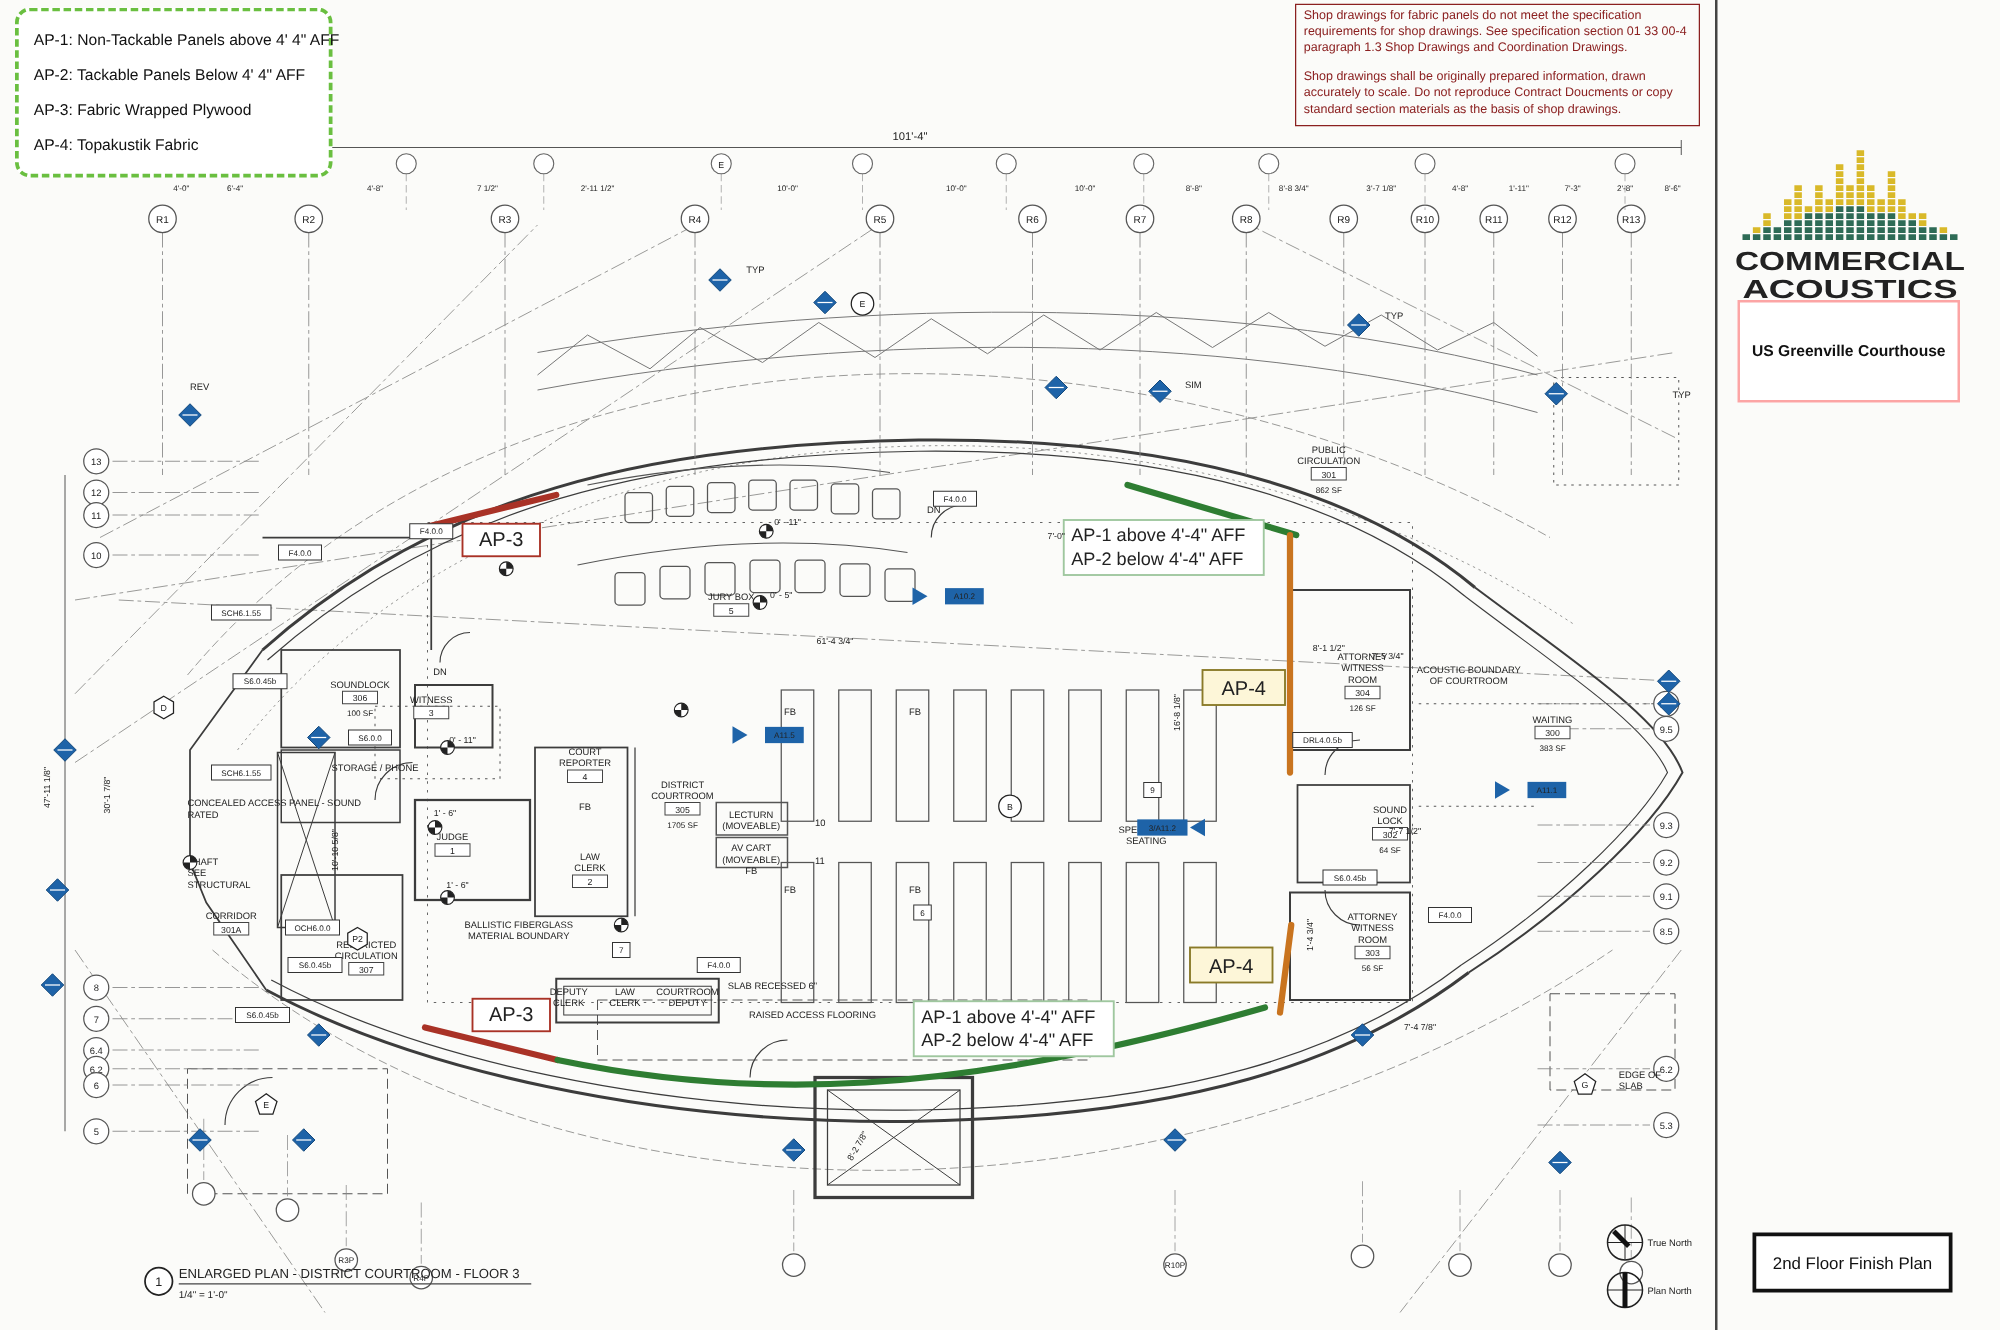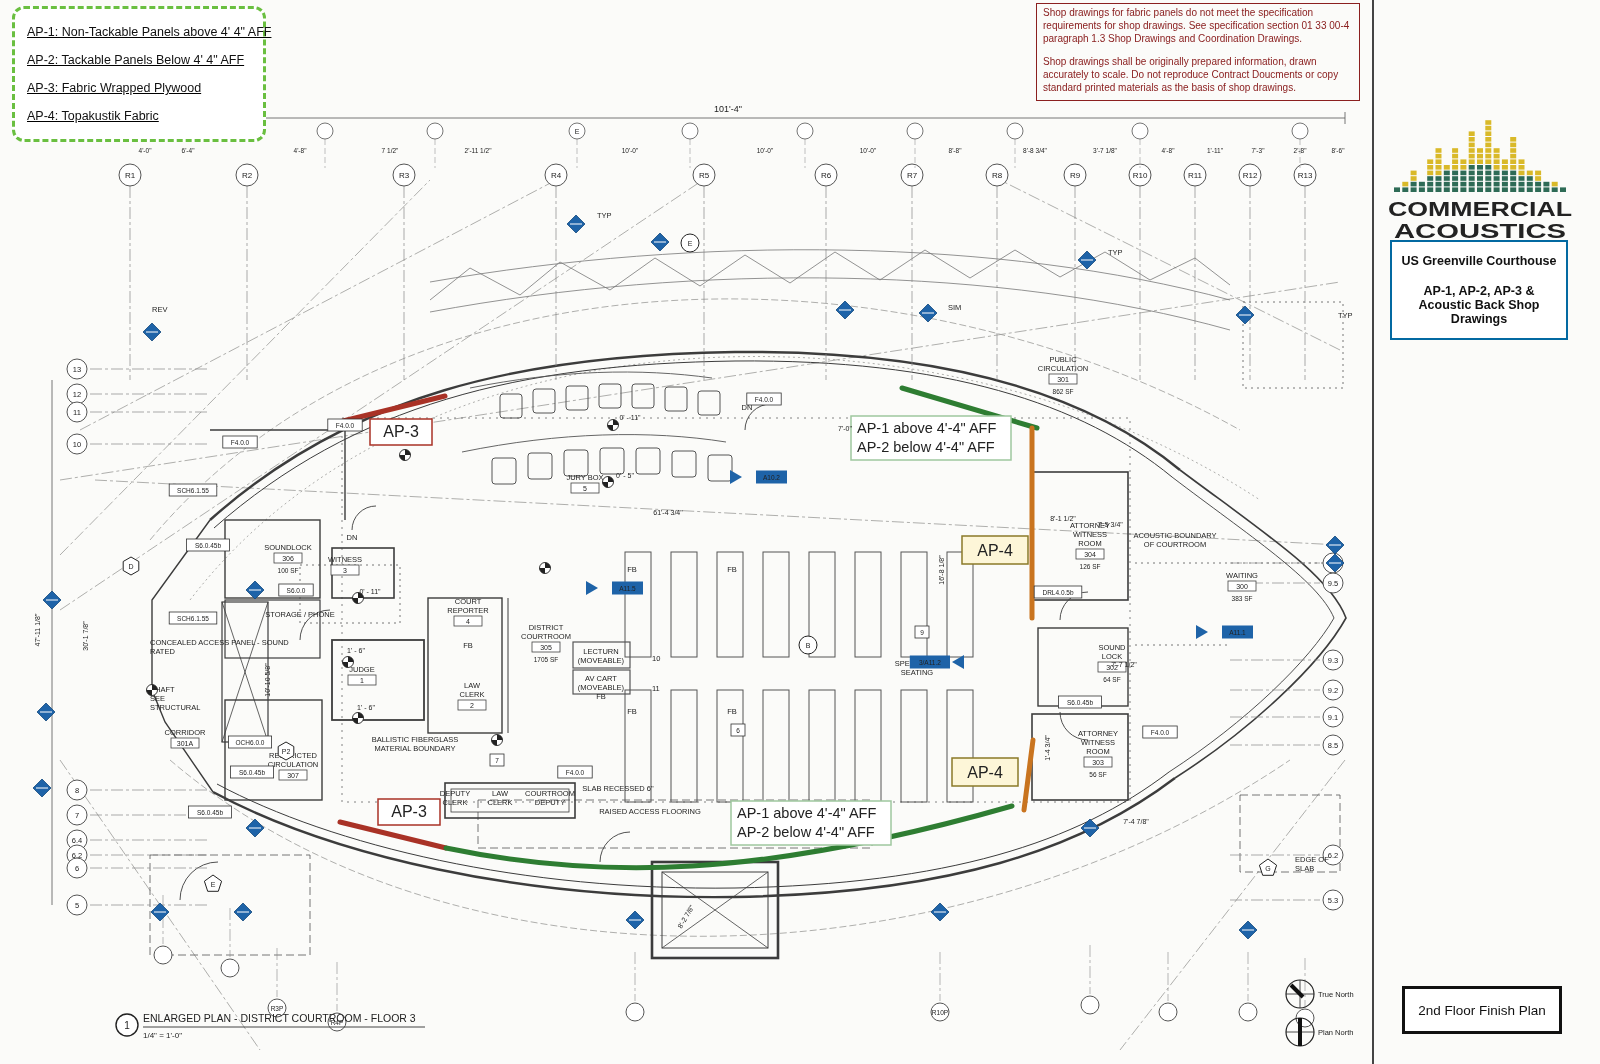--- a/index.html
+++ b/index.html
@@ -1,31 +1,31 @@
 <!DOCTYPE html>
 <html><head>
 <meta charset="utf-8">
 <style>
   html,body{margin:0;padding:0;background:#e8e8e6;}
   .sheet{position:relative;width:1600px;height:1064px;background:#fbfbf9;
          font-family:"Liberation Sans",sans-serif;overflow:hidden;}
   .divider{position:absolute;left:1372px;top:0;width:2px;height:1064px;background:#444;}
   
   .legend{position:absolute;left:12px;top:6px;width:232px;background:#fff;
-          border:3px dashed var(--legend-border,#6abf40);border-radius:12px;padding:6px 8px 2px 8px;z-index:5;text-decoration:underline;}
+          border:3px dashed var(--legend-border,#6abf40);border-radius:12px;padding:6px 8px 2px 8px;z-index:5;}
   .legend .li{font-size:12.5px;color:#111;margin:10px 2px 14px 4px;white-space:nowrap;}
   
   .note{position:absolute;left:1036px;top:3px;width:310px;border:1.5px solid var(--note-red,#8b2020);
         padding:3px 6px;color:var(--note-red,#8b2020);font-size:10px;line-height:1.28;background:transparent;z-index:5;}
   .note p{margin:0 0 11px 0;}
   .note p:last-child{margin-bottom:2px;}
   
   .side-logo{position:absolute;left:1380px;top:104px;width:200px;height:144px;}
-  .tb1{position:absolute;left:1390px;top:240px;width:166px;border:2px solid #0369a1;background:#fff;
-       padding:12px 4px;text-align:center;font-size:12.5px;font-weight:bold;color:#111;}
+  .tb1{position:absolute;left:1390px;top:240px;width:166px;border:2px solid #fca5a5;background:#fff;
+       padding:32px 4px;text-align:center;font-size:12.5px;font-weight:bold;color:#111;}
   .tb1 p{margin:0 0 16px 0;} .tb1 p:last-child{margin:0;}
   .tb2{position:absolute;left:1402px;top:986px;width:154px;height:42px;border:3px solid #111;background:#fff;
        display:flex;align-items:center;justify-content:center;font-size:13.5px;font-weight:normal;color:#111;}
   svg text{fill:#222;}
 </style>
 </head>
 <body>
 
 <div class="sheet" style="--legend-border: #6abf40; --note-red: #8b2020; --ov-red: #a93226; --ov-green: #2e7d32; --ov-orange: #c9741f; --ap4-fill: #fdf6d8;">
 
@@ -610,21 +610,21 @@
 
   <div class="legend">
     <div class="li">AP-1: Non-Tackable Panels above 4' 4" AFF</div>
     <div class="li">AP-2: Tackable Panels Below 4' 4" AFF</div>
     <div class="li">AP-3: Fabric Wrapped Plywood</div>
     <div class="li">AP-4: Topakustik Fabric</div>
   </div>
 
   <div class="note">
     <p>Shop drawings for fabric panels do not meet the specification requirements for shop drawings. See specification section 01 33 00-4 paragraph 1.3 Shop Drawings and Coordination Drawings.</p>
-    <p>Shop drawings shall be originally prepared information, drawn accurately to scale. Do not reproduce Contract Doucments or copy standard printed materials as the basis of shop drawings.</p>
+    <p>Shop drawings shall be originally prepared information, drawn accurately to scale. Do not reproduce Contract Doucments or copy standard section materials as the basis of shop drawings.</p>
   </div>
 
   <svg class="side-logo" viewBox="0 0 200 140">
     <g id="eq-bars">
         <rect x="14" y="81.4" width="6" height="4.6" fill="#2e6b56"></rect>
         <rect x="22.3" y="81.4" width="6" height="4.6" fill="#2e6b56"></rect>
         <rect x="22.3" y="75.80000000000001" width="6" height="4.6" fill="#d9b929"></rect>
         <rect x="30.6" y="81.4" width="6" height="4.6" fill="#2e6b56"></rect>
         <rect x="30.6" y="75.80000000000001" width="6" height="4.6" fill="#2e6b56"></rect>
         <rect x="30.6" y="70.2" width="6" height="4.6" fill="#d9b929"></rect>
@@ -739,16 +739,15 @@
         <rect x="171.70000000000002" y="81.4" width="6" height="4.6" fill="#2e6b56"></rect>
         <rect x="171.70000000000002" y="75.80000000000001" width="6" height="4.6" fill="#d9b929"></rect>
         <rect x="180" y="81.4" width="6" height="4.6" fill="#2e6b56"></rect>
       </g>
     <text x="8" y="110" font-size="21" font-weight="bold" textLength="184" lengthAdjust="spacingAndGlyphs" fill="#1c1c1c">COMMERCIAL</text>
     <text x="14" y="132" font-size="21" font-weight="bold" textLength="172" lengthAdjust="spacingAndGlyphs" fill="#1c1c1c">ACOUSTICS</text>
   </svg>
 
   <div class="tb1">
     <p>US Greenville Courthouse</p>
-    <p>AP-1, AP-2, AP-3 &amp; Acoustic Back Shop Drawings</p>
   </div>
   <div class="tb2">2nd Floor Finish Plan</div>
 </div>
 
 </body></html>

